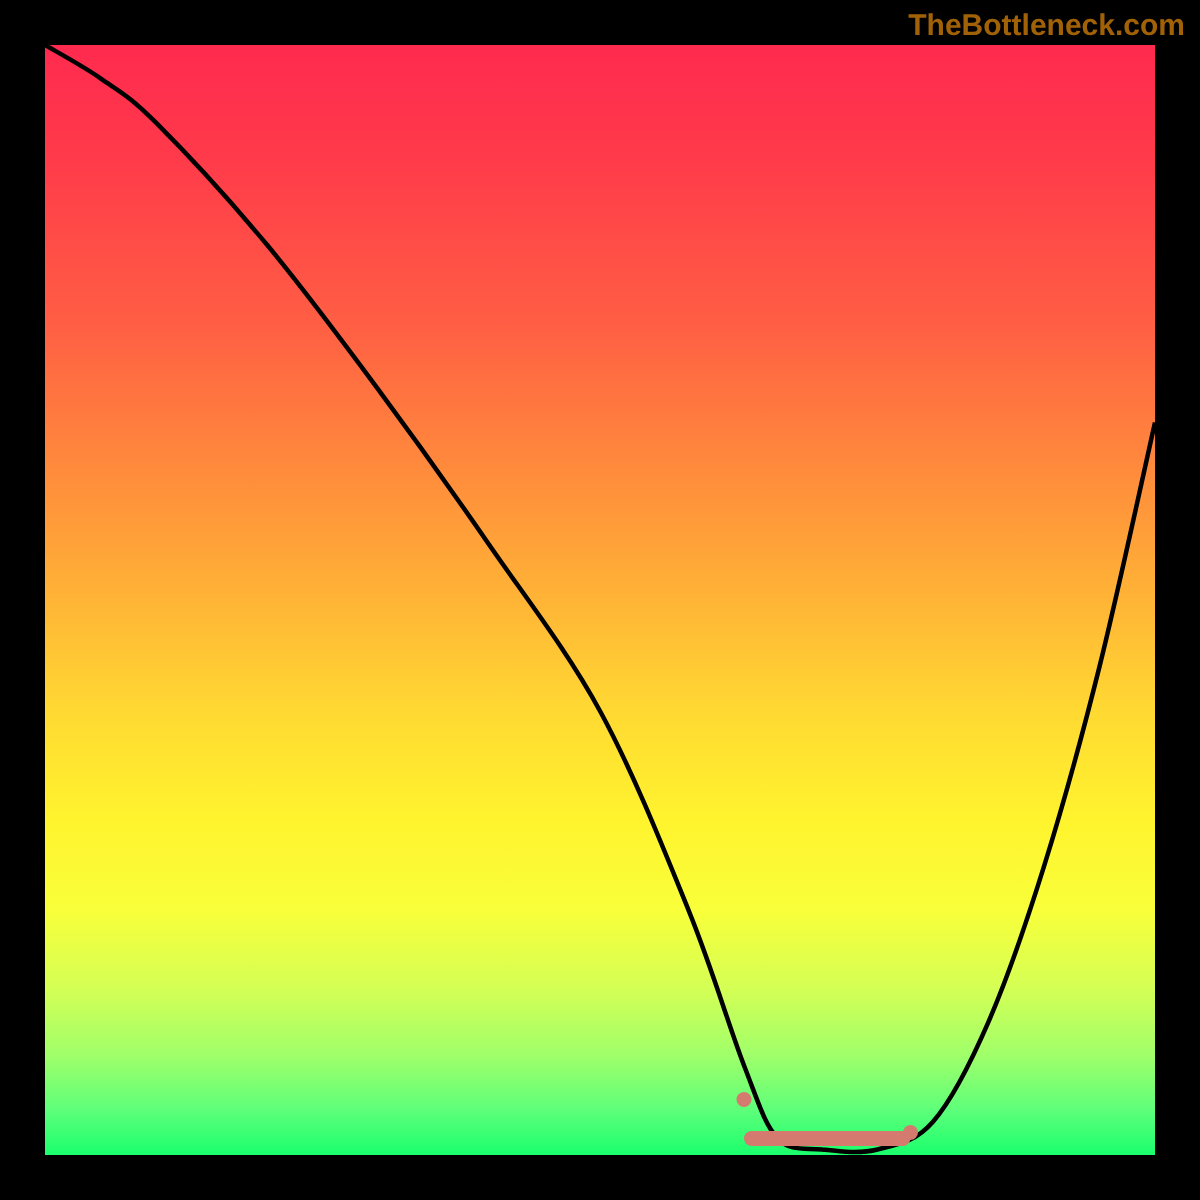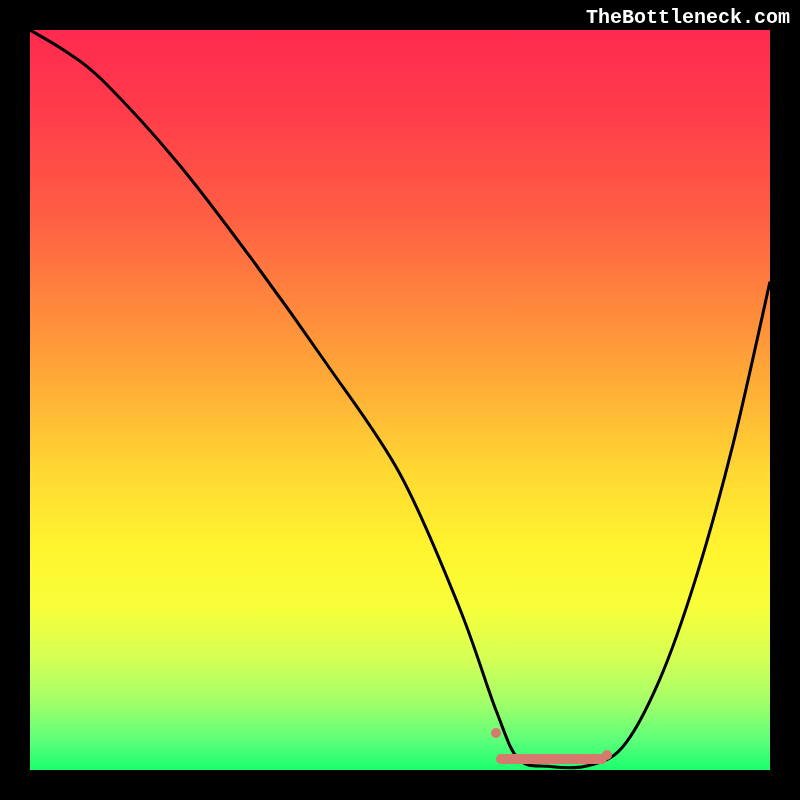--- a/index.html
+++ b/index.html
@@ -8,25 +8,24 @@
     height: 800px;
     background: #000000;
     position: relative;
     overflow: hidden;
     font-family: Arial, sans-serif;
   }
   .watermark {
     position: absolute;
     top: 6px;
     right: 10px;
-    color: #ffffff;
+    color: #a16207;
     font-size: 20px;
     font-weight: bold;
     z-index: 10;
-    font-family: Liberation Mono, monospace;
   }
   .plot-area {
     position: absolute;
     left: 30px;
     top: 30px;
     width: 740px;
     height: 740px;
     background: linear-gradient(to bottom,
       #ff2a4f 0%,
       #ff3a4a 10%,

